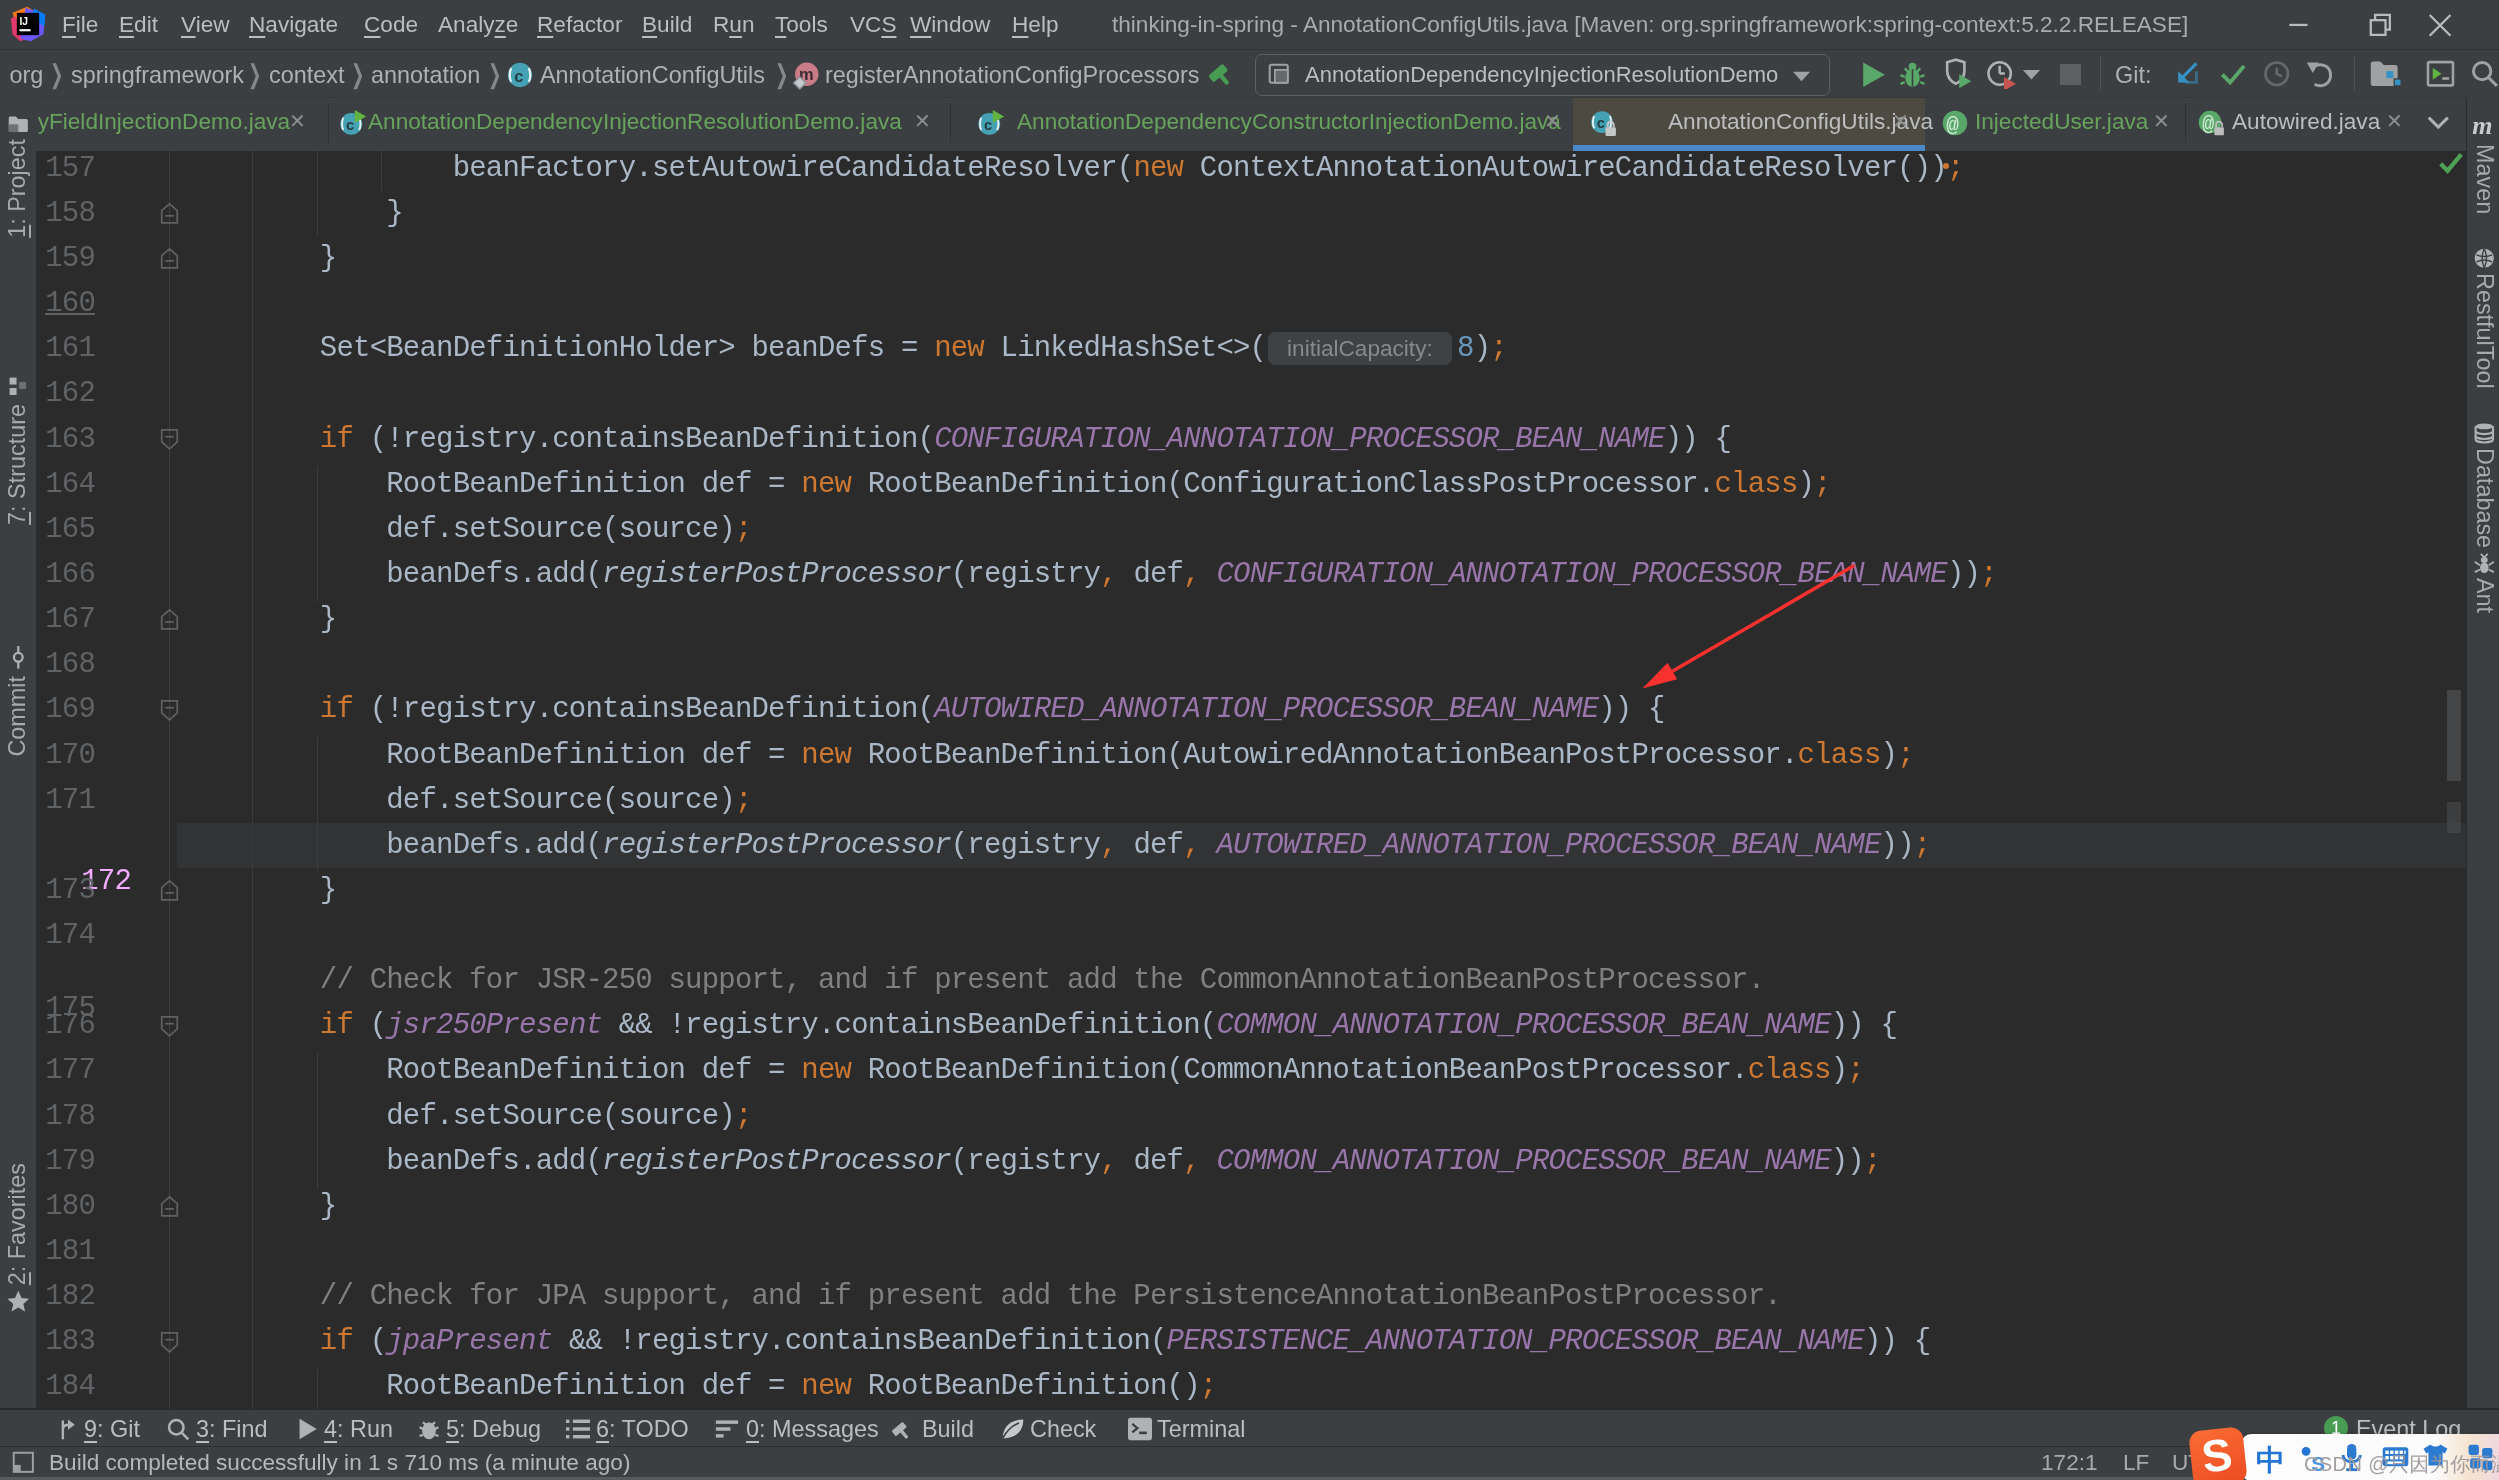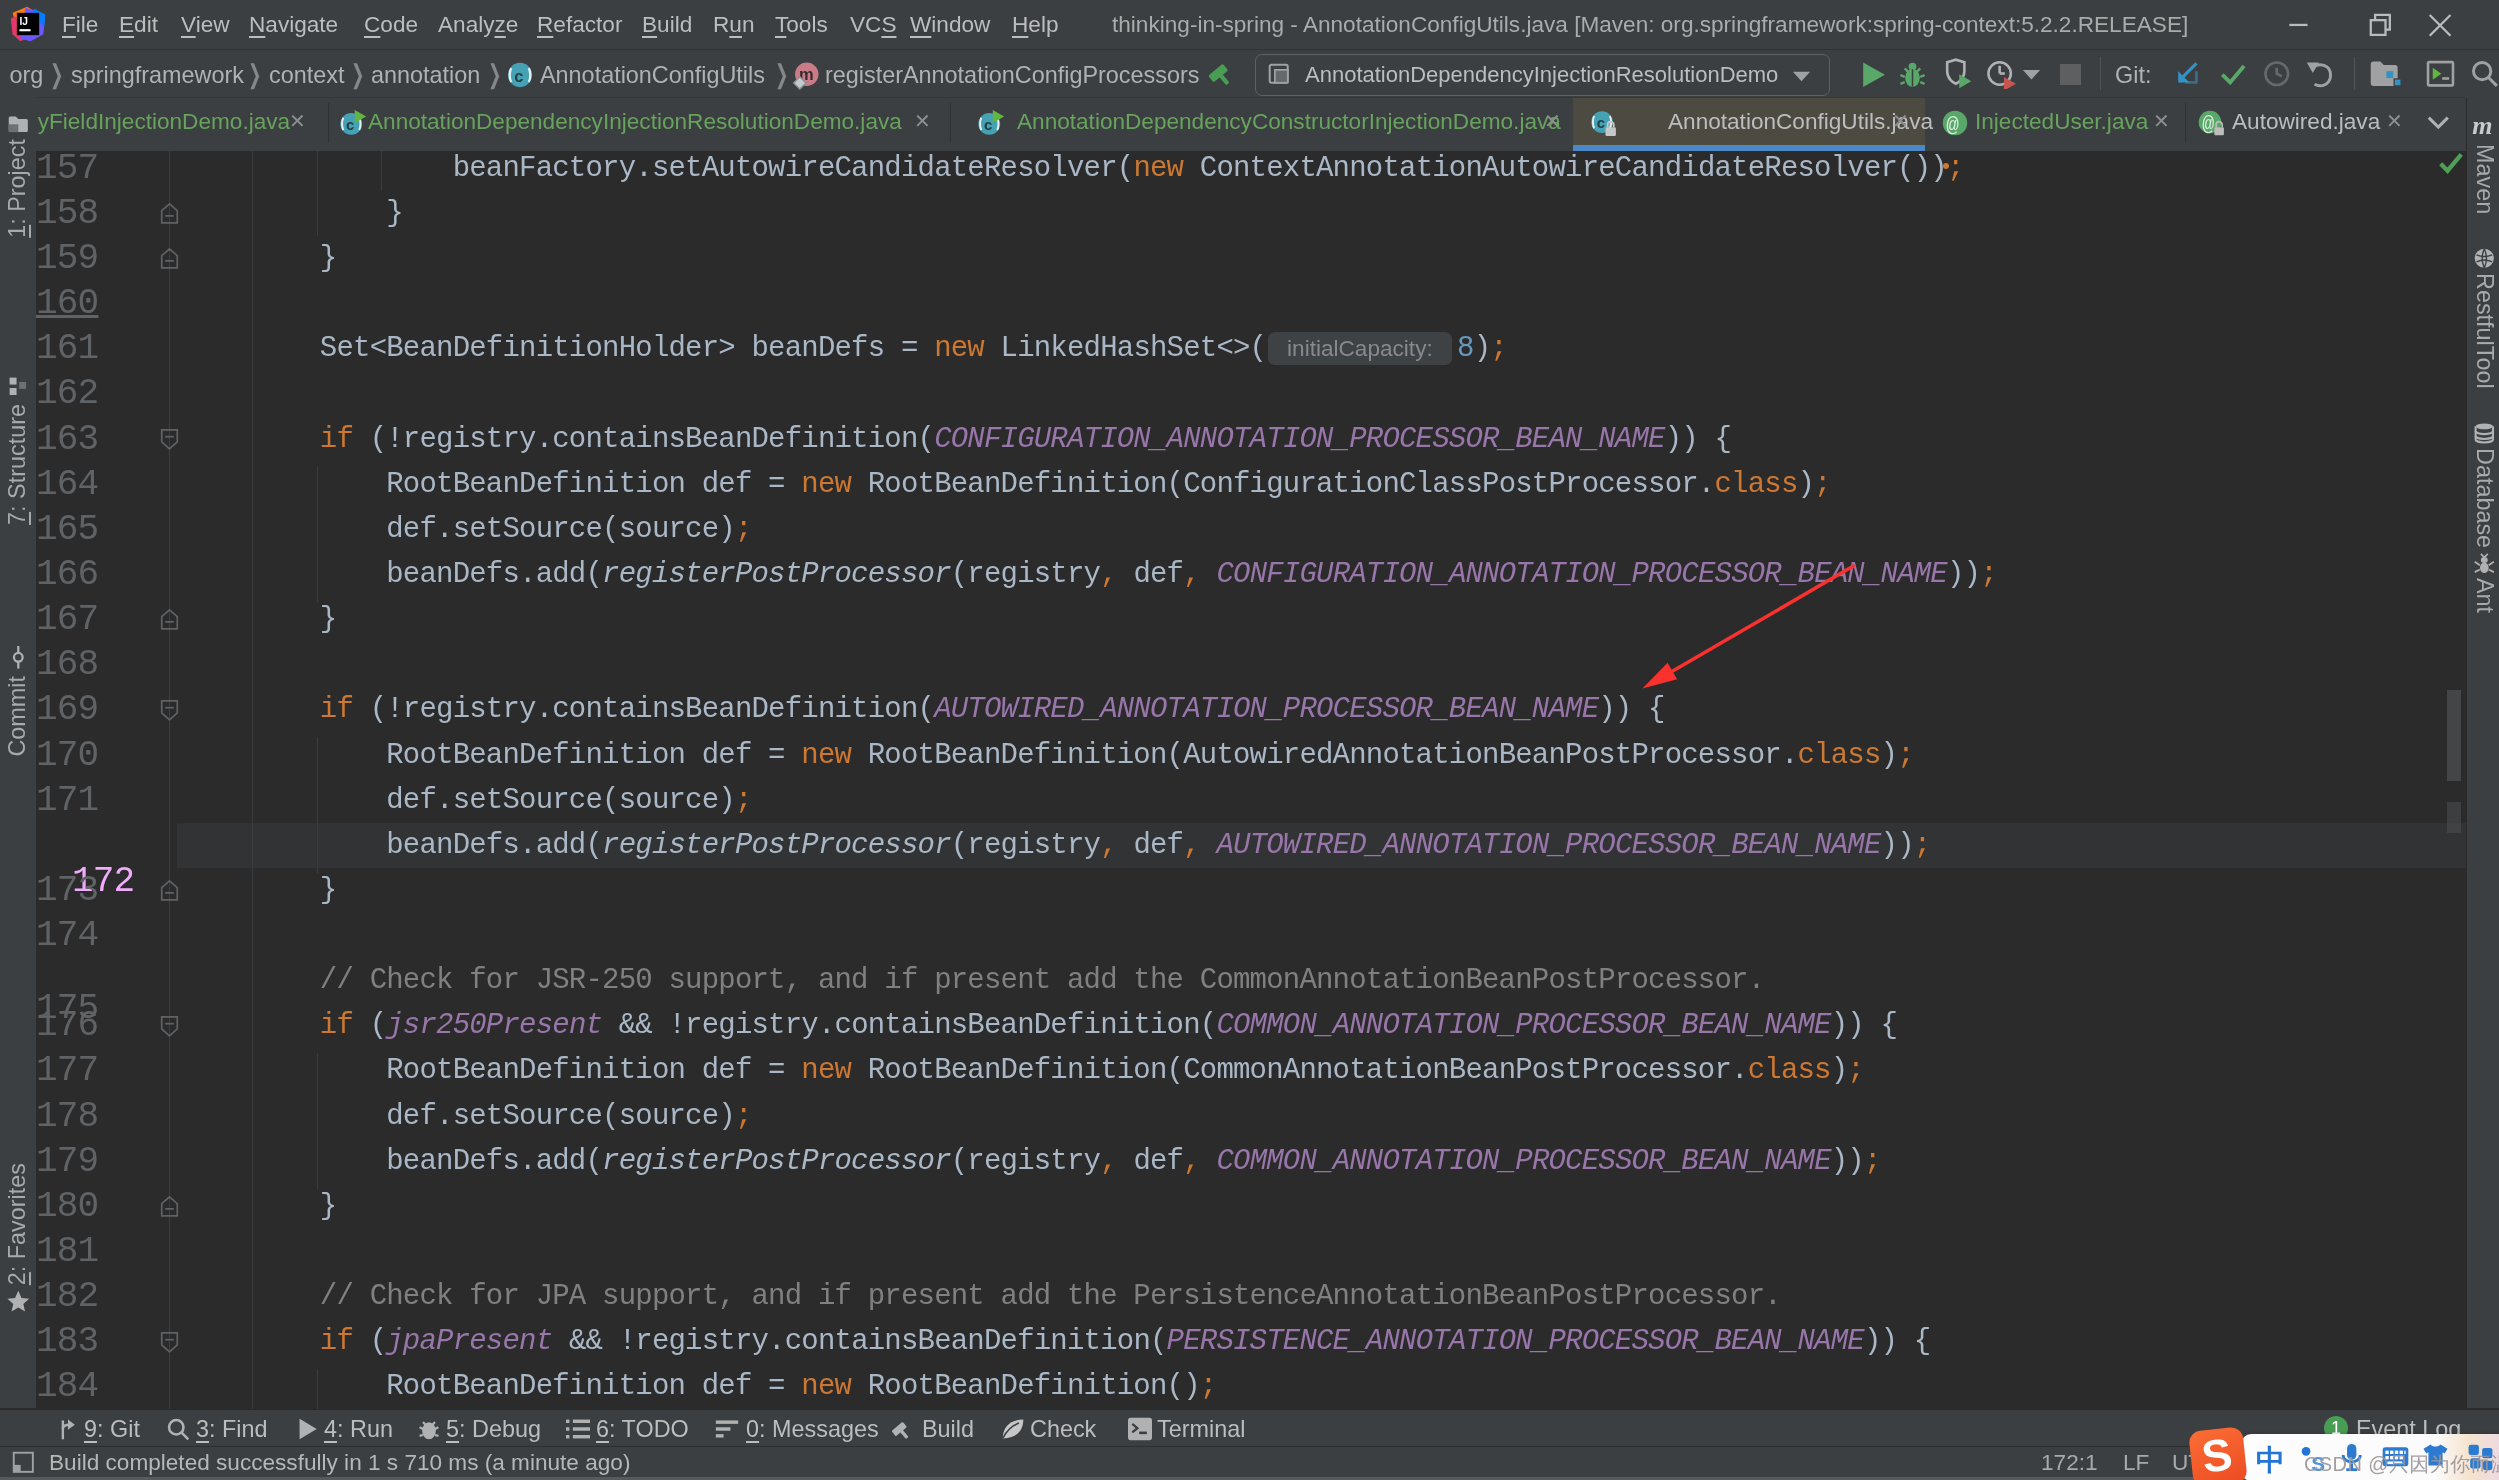--- a/index.html
+++ b/index.html
@@ -23,21 +23,21 @@
   .bc{position:absolute;top:0;height:49px;line-height:50px;color:#AFB1B3;font-size:23.4px;}
   .sep{color:#85878A;font-size:26px;font-family:"Liberation Serif",serif;transform:scaleX(0.62);transform-origin:left;}
   
   .tab{position:absolute;top:0;height:47px;}
   .tabtxt{font-size:22.6px;line-height:47px;}
   .green{color:#67A35C;}
   .white{color:#BBBDBF;}
   .tclose{color:#8C8E90;font-size:20px;}
   
   .ln{position:absolute;left:0px;width:59px;text-align:right;height:45px;line-height:45px;
-      font-family:"Liberation Mono",monospace;font-size:36px;letter-spacing:-0.8px;color:#606366;}
+      font-family:"Liberation Mono",monospace;font-size:29px;letter-spacing:-0.8px;color:#606366;}
   .cl{position:absolute;left:151px;height:45px;line-height:45px;white-space:pre;
       font-family:"Liberation Mono",monospace;font-size:29px;letter-spacing:-0.8px;color:#A9B7C6;}
   .k{color:#CC7832;}
   .c{color:#9876AA;font-style:italic;}
   .cm{color:#808080;}
   .nb{color:#6897BB;}
   .it{font-style:italic;}
   .hint{display:inline-block;width:184px;height:33px;line-height:33px;margin:0 5.2px 0 1.7px;
         background:#3F4244;border-radius:7px;color:#87898C;text-align:center;
         font-family:"Liberation Sans",sans-serif;font-size:22.6px;vertical-align:middle;font-style:normal;letter-spacing:0;}

